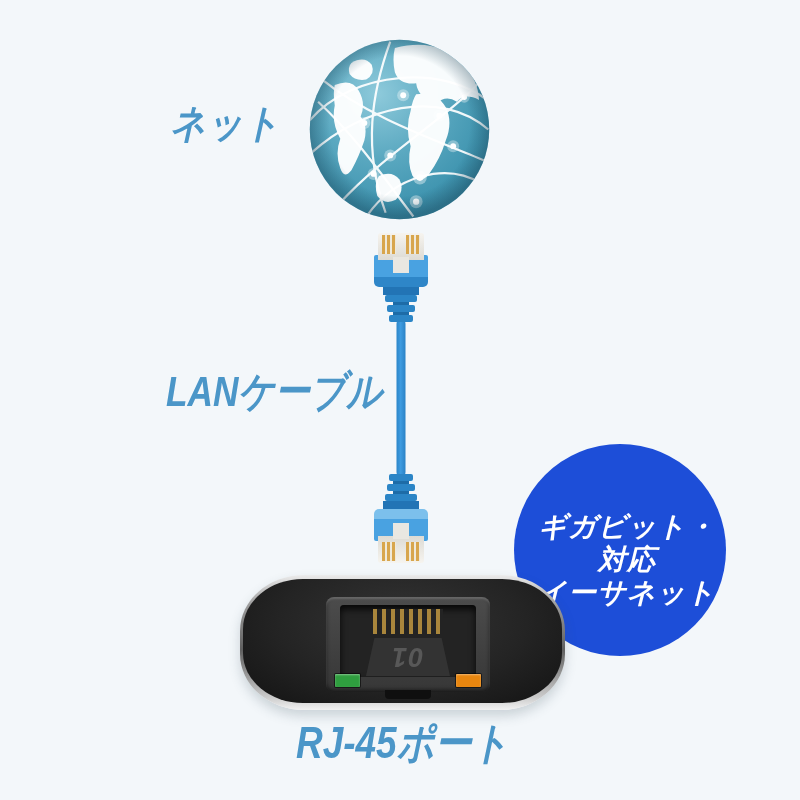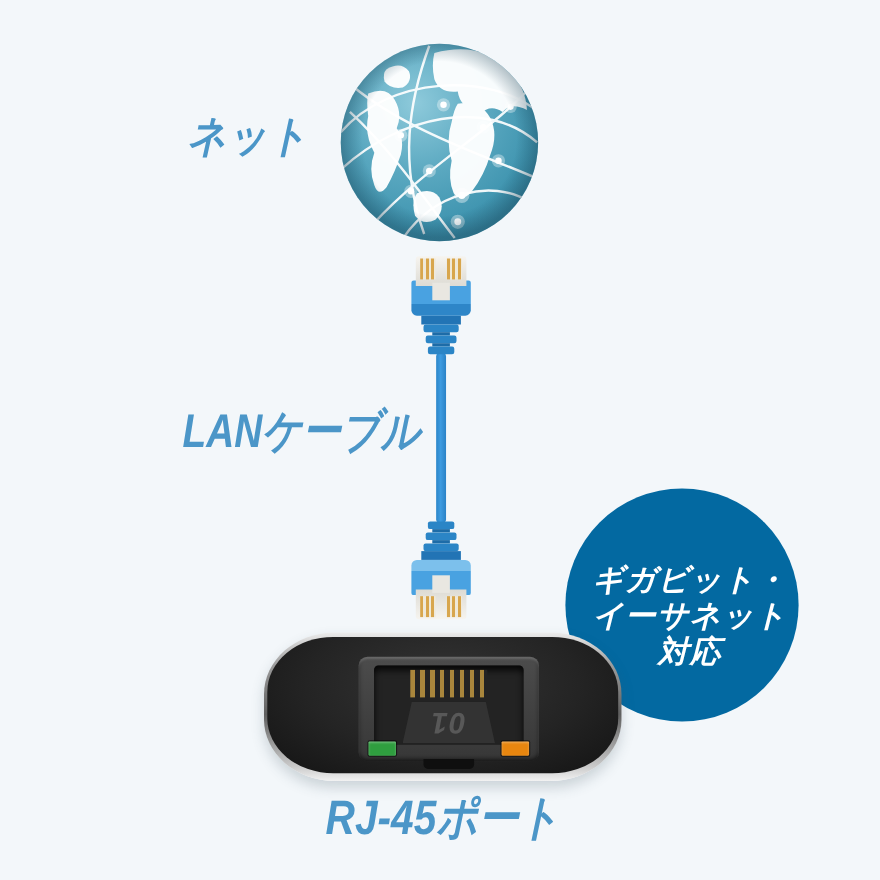--- a/index.html
+++ b/index.html
@@ -33,21 +33,21 @@
   .boot.down{margin-bottom:-5px;background:linear-gradient(0deg,#49a2e1 0 68%,#7cc0ec 68% 100%);border-radius:5px 5px 2px 2px;}
   .neck{width:36px;height:8px;background:#2274b5;}
   .ridge{background:#2b85c6;border-radius:2px;}
   .r1{width:32px;height:7px;} .r2{width:28px;height:7px;} .r3{width:24px;height:7px;}
   .rcon{width:16px;height:3px;background:#1d6ca8;}
   #cable-line{position:absolute;left:401px;top:320px;transform:translateX(-50%);width:9px;height:156px;
     background:linear-gradient(90deg,#2b86c9,#3d9be0 45%,#2a82c6);border-radius:4px;z-index:0;}
 
   
   #badge{position:absolute;left:514px;top:444px;width:212px;height:212px;border-radius:50%;
-    background:#0369a1;z-index:1;display:flex;align-items:center;justify-content:center;}
+    background:#1d4ed8;z-index:1;display:flex;align-items:center;justify-content:center;}
   #badge .txt{transform:translate(7px,9px);text-align:center;color:#fff;font-weight:bold;font-size:28px;line-height:33px;letter-spacing:1px;}
 
   
   #device{position:absolute;left:240px;top:575px;width:325px;height:135px;z-index:2;}
   #device .shell{position:absolute;inset:0;border-radius:64px/56px;
     background:linear-gradient(180deg,#ececec 0%,#9c9c9c 22%,#5f5f5f 55%,#c9c9c9 90%,#f2f2f2 100%);
     box-shadow:0 6px 12px rgba(60,80,95,.22);}
   #device .face{position:absolute;left:3px;right:3px;top:4px;bottom:7px;border-radius:60px/50px;
     background:radial-gradient(ellipse at 50% 35%,#343434 0%,#242424 55%,#131313 100%);}
   #bezel{position:absolute;left:83px;top:18px;width:164px;height:95px;border-radius:8px;
@@ -164,22 +164,22 @@
     <div class="plug down">
       <div class="pins l"></div>
       <div class="pins r"></div>
       <div class="tab"></div>
     </div>
   </div>
 
   <div id="badge">
     <div class="txt">
       <div>ギガビット・</div>
+      <div>対応</div>
       <div>イーサネット</div>
-      <div>対応</div>
     </div>
   </div>
 
   <div id="device">
     <div class="shell"></div>
     <div class="face">
       <div id="bezel">
         <div id="recess">
           <div id="port-pins"></div>
           <div id="plate"></div>

